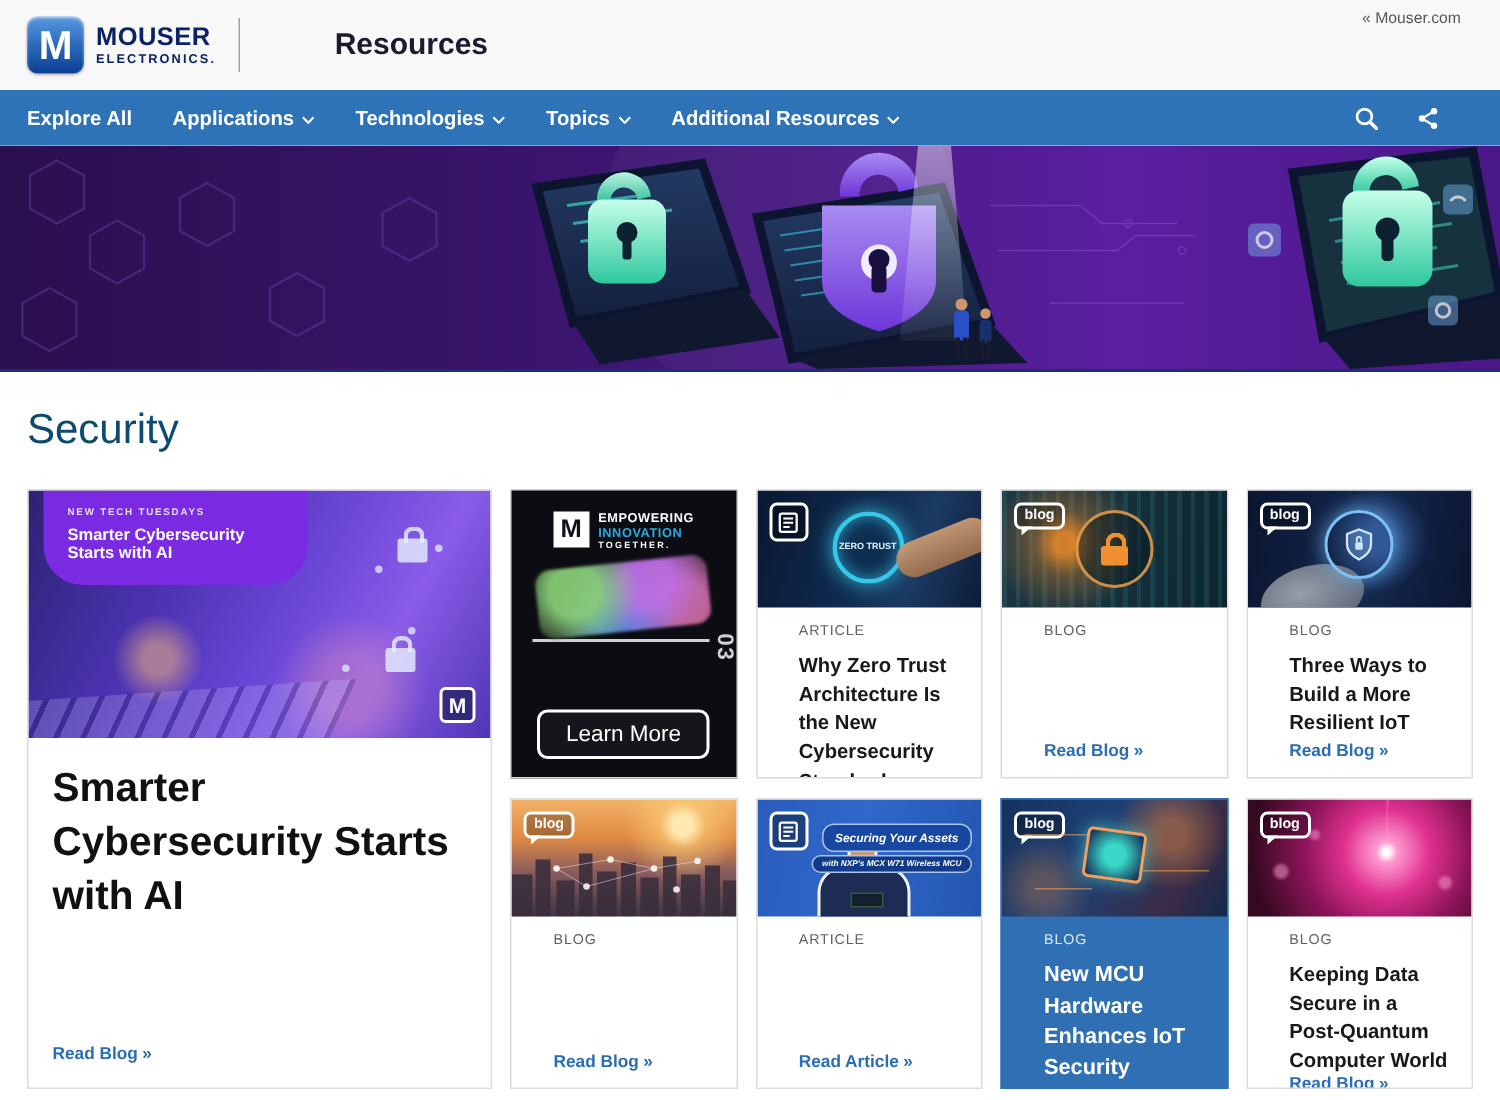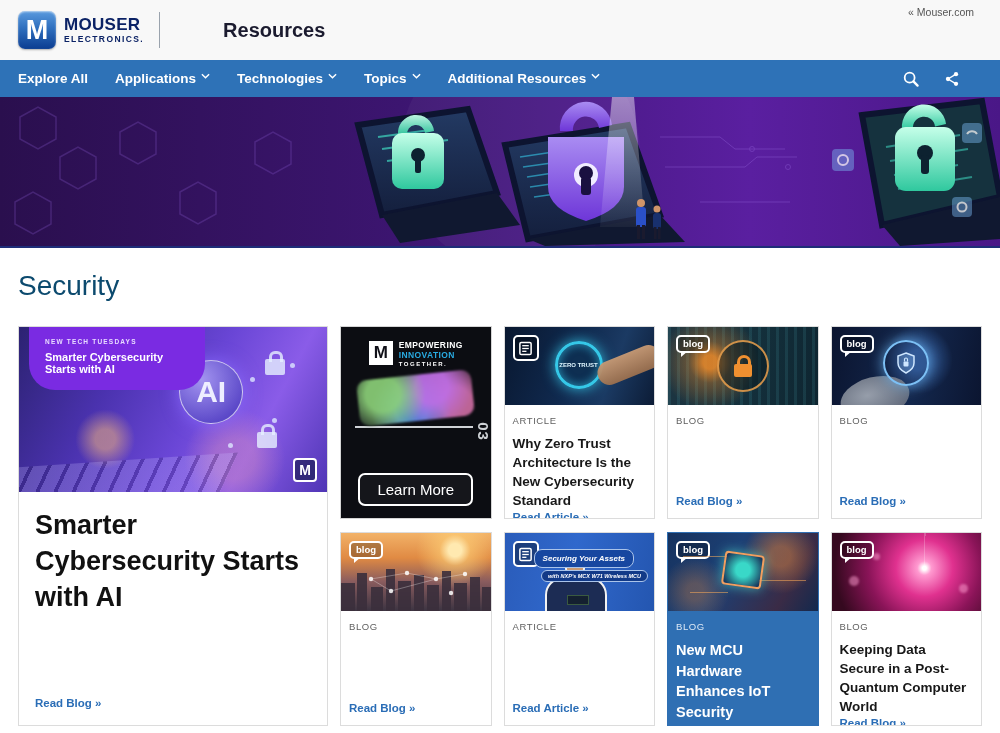--- a/index.html
+++ b/index.html
@@ -14,39 +14,39 @@
             box-shadow:inset 0 1px 2px rgba(255,255,255,.6), 0 1px 2px rgba(0,0,0,.3); }
   .brand-text { margin-left:8px; line-height:1; }
   .brand-top { font-size:17px; font-weight:bold; color:#0b2265; letter-spacing:.3px; }
   .brand-bottom { font-size:8.5px; font-weight:bold; color:#0b2265; letter-spacing:1.4px; margin-top:2px; }
   .header-divider { width:1px; height:36px; background:#9aa3ad; margin:0 15px; }
   .page-title { font-size:20px; font-weight:bold; color:#1b1b2f;margin-left:48px; }
   .back-link { position:absolute; top:6px; right:26px; font-size:10.5px; color:#555; cursor:pointer;text-align:center; }
 
   
   .nav { height:37px; background:#2e72b7; display:flex; align-items:center; padding:0 18px; }
-  .nav-item { color:#fff; font-weight:bold; font-size:13.5px; margin-right:27px; display:flex; cursor:pointer; }
+  .nav-item { color:#fff; font-weight:bold; font-size:13.5px; margin-right:27px; display:flex; align-items:center; cursor:pointer; }
   .nav-item svg { margin-left:5px; margin-top:2px; }
   .nav-icons { margin-left:auto; display:flex; align-items:center; gap:24px; padding-right:22px; }
   .nav-icon { cursor:pointer; display:flex; }
 
   
   .banner { height:151px; border-bottom:2px solid #1e2d78; overflow:hidden; }
   .banner svg { display:block; }
 
   
   .section { padding:22px 18px 0 18px; }
   .section-title { font-size:28px; font-weight:500; color:#0c4a6e; }
 
   
   .grid { margin:24px 18px 0 18px; display:grid; grid-template-columns:310px repeat(4, 1fr);
           grid-template-rows:193px 194px; gap:13px 12px; }
   .card { background:#fff; border:1px solid #dcdcdc; display:flex; flex-direction:column; overflow:hidden; cursor:pointer; }
   .card-img { height:78px; position:relative; overflow:hidden; flex-shrink:0; }
-  .card-body { padding:10px 12px 11px 8px; display:flex; flex-direction:column; flex:1; }
+  .card-body { padding:10px 12px 11px 28px; display:flex; flex-direction:column; flex:1; }
   .card-label { font-size:9.5px; color:#5f5f5f; letter-spacing:.6px; margin-bottom:8px; }
   .card-title { font-size:13.5px; font-weight:bold; color:#181818; line-height:1.42; }
   .card-link { margin-top:auto; font-size:11.5px; font-weight:bold; color:#2a6db6; }
   .arrow { margin-left:3px; }
 
   
   .featured { grid-column:1; grid-row:1 / span 2; }
   .featured-img { height:165px; position:relative; overflow:hidden; flex-shrink:0;
      background:
        radial-gradient(circle at 28% 68%, rgba(255,190,120,.5) 0 4%, transparent 12%),
@@ -126,21 +126,21 @@
        radial-gradient(circle at 58% 42%, rgba(90,160,255,.4) 0 10%, transparent 35%),
        linear-gradient(100deg,#0b1530 0%,#14284e 55%,#0b1530 100%); }
   .iot-ring { position:absolute; left:50%; top:46%; transform:translate(-50%,-50%); width:46px; height:46px; border-radius:50%;
      border:2px solid #7cc0f5; box-shadow:0 0 14px rgba(110,185,245,.8); display:flex; align-items:center; justify-content:center; }
   .iot-hand { position:absolute; left:8px; bottom:-14px; width:70px; height:42px; border-radius:50%;
      background:radial-gradient(ellipse at 40% 40%, #aeb4bd, #6d7482 80%); opacity:.85; transform:rotate(-14deg); }
   .img-city { background:
        radial-gradient(circle at 76% 22%, #ffe9b0 0 5%, rgba(255,210,120,.55) 12%, transparent 30%),
        linear-gradient(180deg,#f2b268 0%,#e08a43 32%,#8a5c5e 62%,#3c3442 100%); }
   .img-nxp { background:linear-gradient(100deg,#2a5cba 0%,#3068cc 45%,#2456b0 100%); }
-  .ribbon1 { position:absolute; right:20px; top:16px; background:#1747a0; border:1px solid #aac4ea; border-radius:8px;
+  .ribbon1 { position:absolute; right:6px; top:16px; background:#1747a0; border:1px solid #aac4ea; border-radius:8px;
      padding:4px 8px; color:#fff; font-size:8px; font-weight:bold; font-style:italic; }
   .ribbon2 { position:absolute; right:6px; top:37px; background:#123a88; border:1px solid #aac4ea; border-radius:7px;
      padding:2px 6px; color:#fff; font-size:5.5px; font-weight:bold; font-style:italic; }
   .nxp-person { position:absolute; left:34px; bottom:-4px; width:74px; height:58px; }
   .nxp-head { position:absolute; left:26px; top:0; width:20px; height:22px; border-radius:50% 50% 45% 45%; background:#c89a74; border:2px solid #f2f2f2; }
   .nxp-body { position:absolute; left:6px; top:20px; width:62px; height:38px; border-radius:18px 18px 0 0; background:#1c2c54; border:2px solid #f2f2f2; }
   .nxp-board { position:absolute; left:28px; top:38px; width:22px; height:10px; background:#142030; border:1px solid #3a5a40; }
   .img-mcu { background:
        radial-gradient(circle at 75% 30%, rgba(240,140,60,.45) 0 8%, transparent 30%),
        radial-gradient(circle at 18% 75%, rgba(240,140,60,.3) 0 6%, transparent 25%),
@@ -342,21 +342,20 @@
 
 <div class="section">
   <div class="section-title">Security</div>
 </div>
 
 <div class="grid">
 
   <div class="card featured">
     <div class="featured-img">
       <div class="keys"></div>
-      <div class="ai-circle">AI</div>
       <span class="net-dot" style="left:75%; top:30%;"></span>
       <span class="net-dot" style="left:82%; top:55%;"></span>
       <span class="net-dot" style="left:68%; top:70%;"></span>
       <span class="net-dot" style="left:88%; top:22%;"></span>
       <div class="mini-lock" style="right:42px; top:32px; left:auto;"></div>
       <div class="mini-lock" style="right:50px; top:105px; left:auto;"></div>
       <div class="overlay-flag">
         <div class="overlay-eyebrow">NEW TECH TUESDAYS</div>
         <div class="overlay-title">Smarter Cybersecurity Starts with AI</div>
       </div>
@@ -429,20 +428,21 @@
       <div class="iot-ring">
         <svg viewBox="0 0 20 22" width="20" height="22">
             <path d="M10 1 L18 4 V11 Q18 17 10 21 Q2 17 2 11 V4 Z" fill="rgba(150,205,255,0.25)" stroke="#cfe7ff" stroke-width="1.5"></path>
             <rect x="7.5" y="9.5" width="5" height="5" rx="1" fill="#cfe7ff"></rect>
             <path d="M8.5 9.5 v-2 a1.5 1.5 0 0 1 3 0 v2" fill="none" stroke="#cfe7ff" stroke-width="1.2"></path>
           </svg>
       </div>
     </div>
     <div class="card-body">
       <div class="card-label">BLOG</div>
+      <div class="card-title">Three Ways to Build a More Resilient IoT</div>
       <div class="card-link">
         <span>Read Blog</span><span class="arrow">»</span>
       </div>
     </div>
   </div>
 
   <div class="card">
     <div class="card-img img-city">
       <svg class="city-svg" width="150" height="46" viewBox="0 0 150 46">
         <g fill="#3b2f3c" opacity="0.9">

